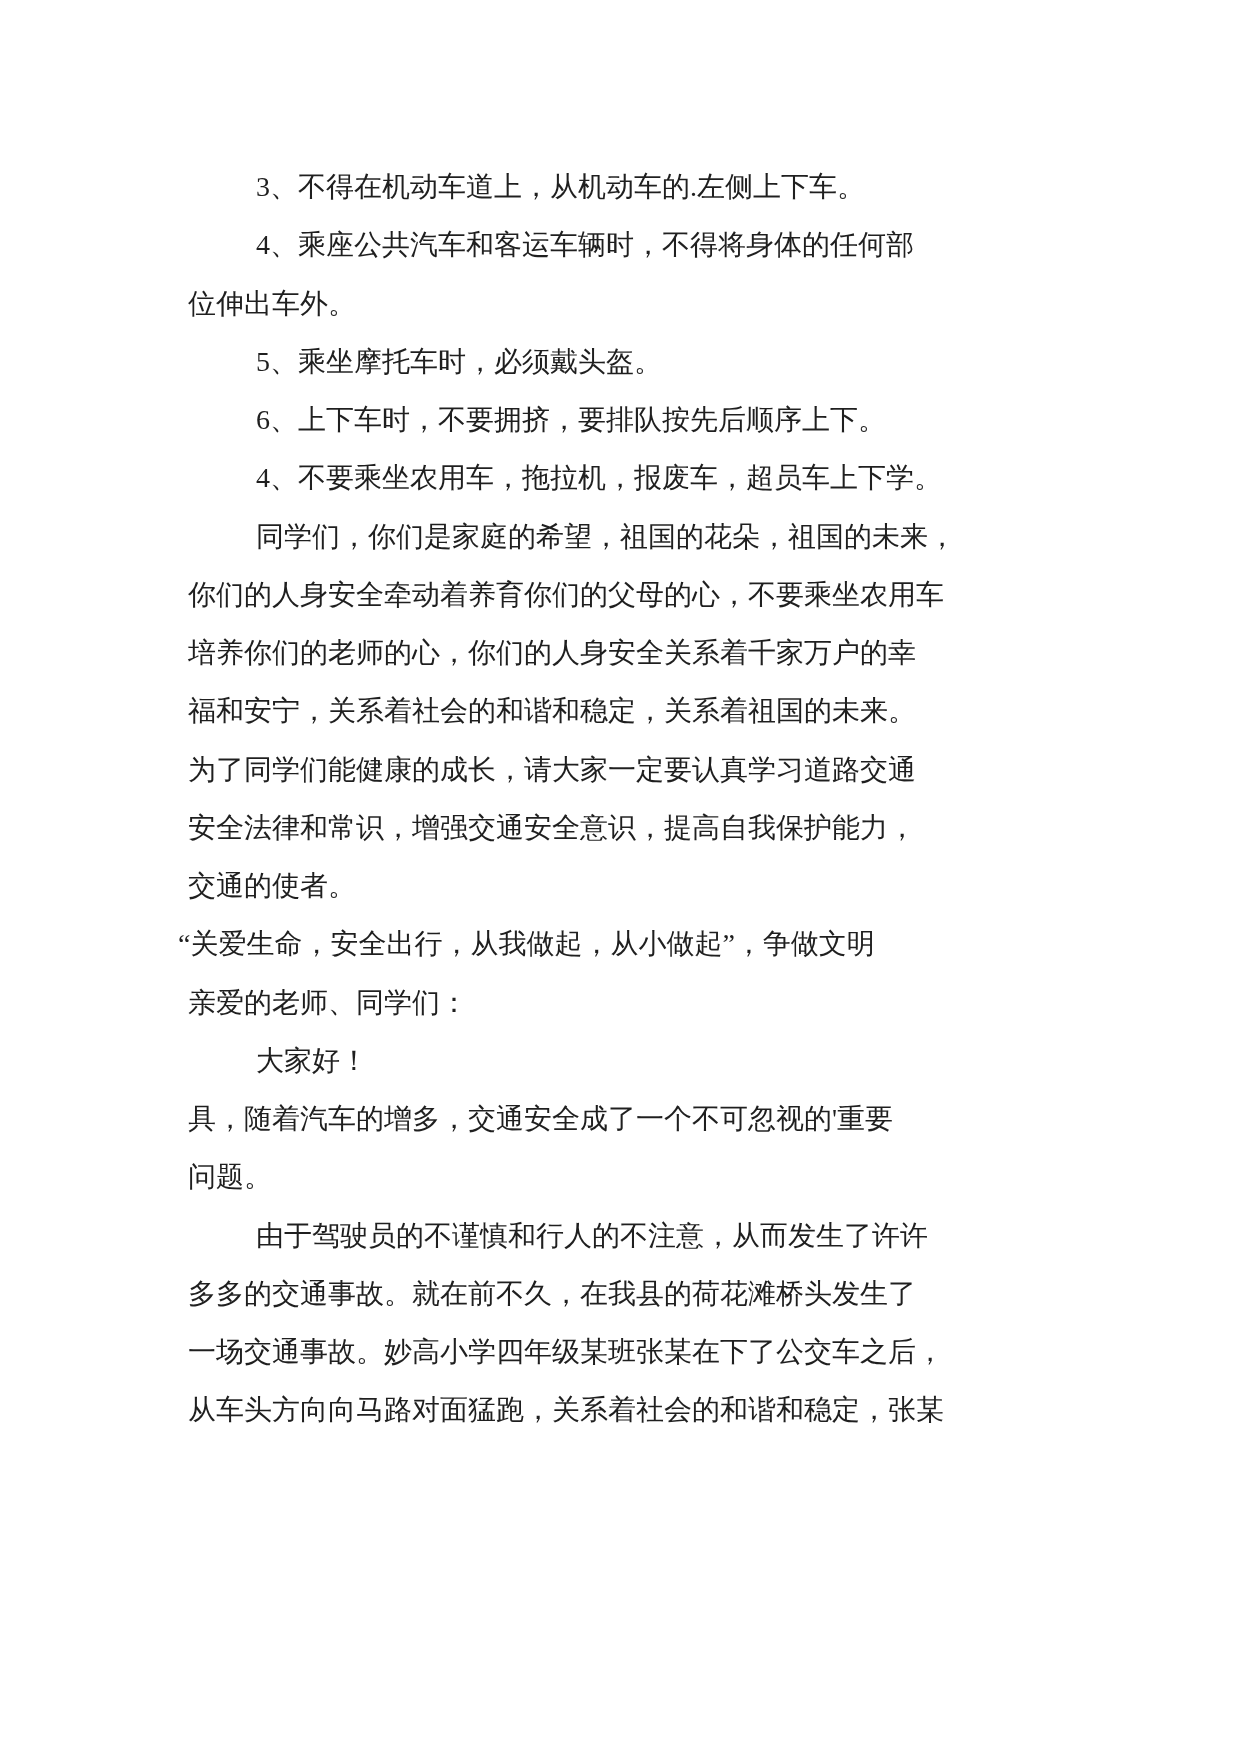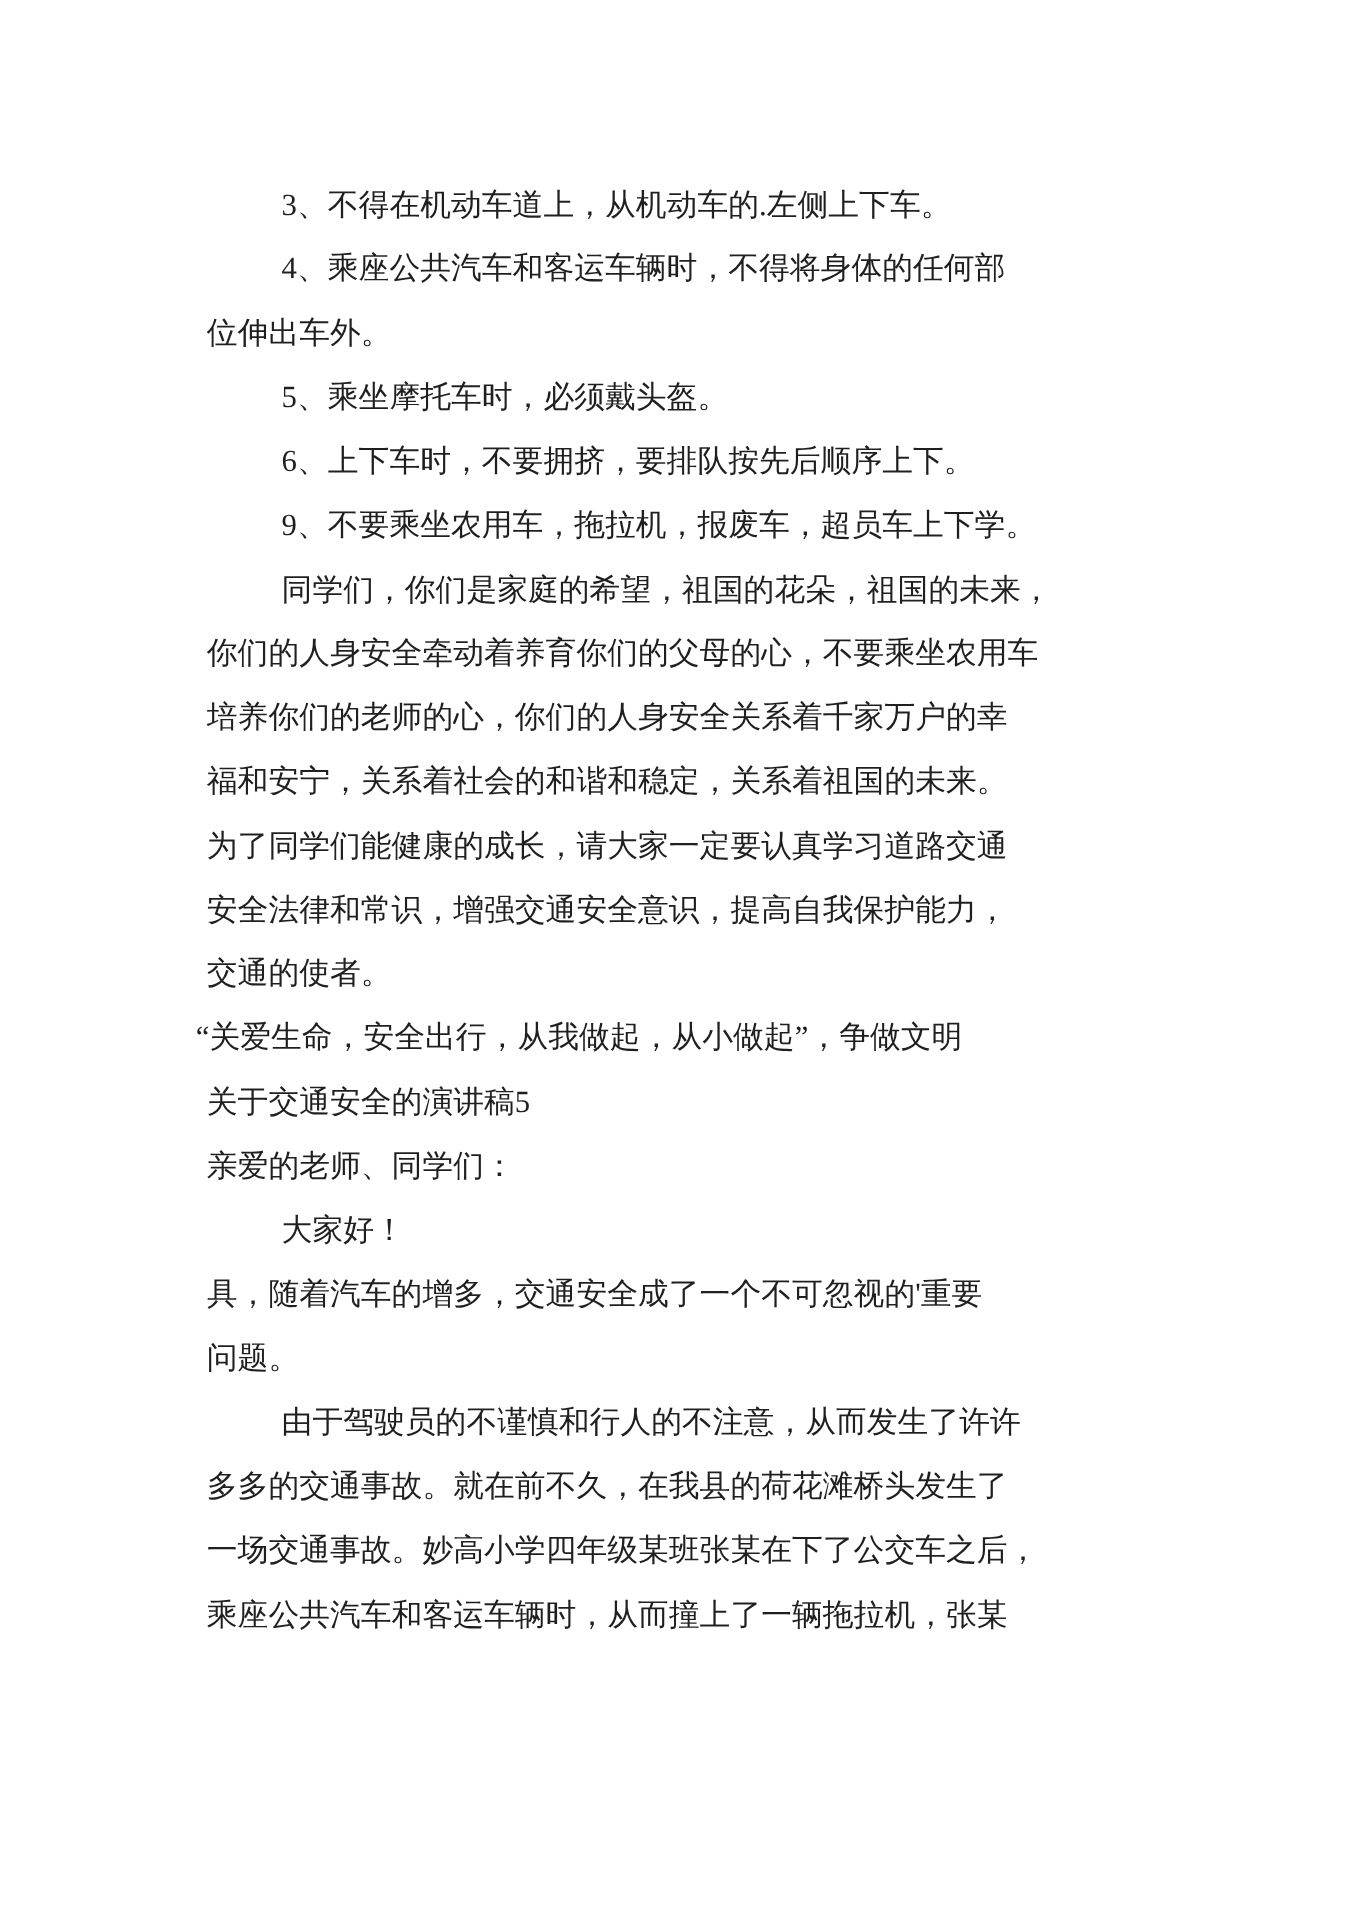--- a/index.html
+++ b/index.html
@@ -40,32 +40,31 @@
 </head>
 <body>
 
 <div class="page">
   <div class="text-block">
     <div class="line indent">3、不得在机动车道上，从机动车的.左侧上下车。</div>
     <div class="line indent">4、乘座公共汽车和客运车辆时，不得将身体的任何部</div>
     <div class="line">位伸出车外。</div>
     <div class="line indent">5、乘坐摩托车时，必须戴头盔。</div>
     <div class="line indent">6、上下车时，不要拥挤，要排队按先后顺序上下。</div>
-    <div class="line indent">9、不要乘坐农用车，拖拉机，报废车，超员车上下学。</div>
+    <div class="line indent">4、不要乘坐农用车，拖拉机，报废车，超员车上下学。</div>
     <div class="line indent">同学们，你们是家庭的希望，祖国的花朵，祖国的未来，</div>
     <div class="line">你们的人身安全牵动着养育你们的父母的心，不要乘坐农用车</div>
     <div class="line">培养你们的老师的心，你们的人身安全关系着千家万户的幸</div>
     <div class="line">福和安宁，关系着社会的和谐和稳定，关系着祖国的未来。</div>
     <div class="line">为了同学们能健康的成长，请大家一定要认真学习道路交通</div>
     <div class="line">安全法律和常识，增强交通安全意识，提高自我保护能力，</div>
     <div class="line">交通的使者。</div>
     <div class="line pull">“关爱生命，安全出行，从我做起，从小做起”，争做文明</div>
-    <div class="line">关于交通安全的演讲稿5</div>
     <div class="line">亲爱的老师、同学们：</div>
     <div class="line indent">大家好！</div>
     <div class="line">具，随着汽车的增多，交通安全成了一个不可忽视的'重要</div>
     <div class="line">问题。</div>
     <div class="line indent">由于驾驶员的不谨慎和行人的不注意，从而发生了许许</div>
     <div class="line">多多的交通事故。就在前不久，在我县的荷花滩桥头发生了</div>
     <div class="line">一场交通事故。妙高小学四年级某班张某在下了公交车之后，</div>
-    <div class="line">乘座公共汽车和客运车辆时，从而撞上了一辆拖拉机，张某</div>
+    <div class="line">从车头方向向马路对面猛跑，关系着社会的和谐和稳定，张某</div>
   </div>
 </div>
 
 </body></html>

